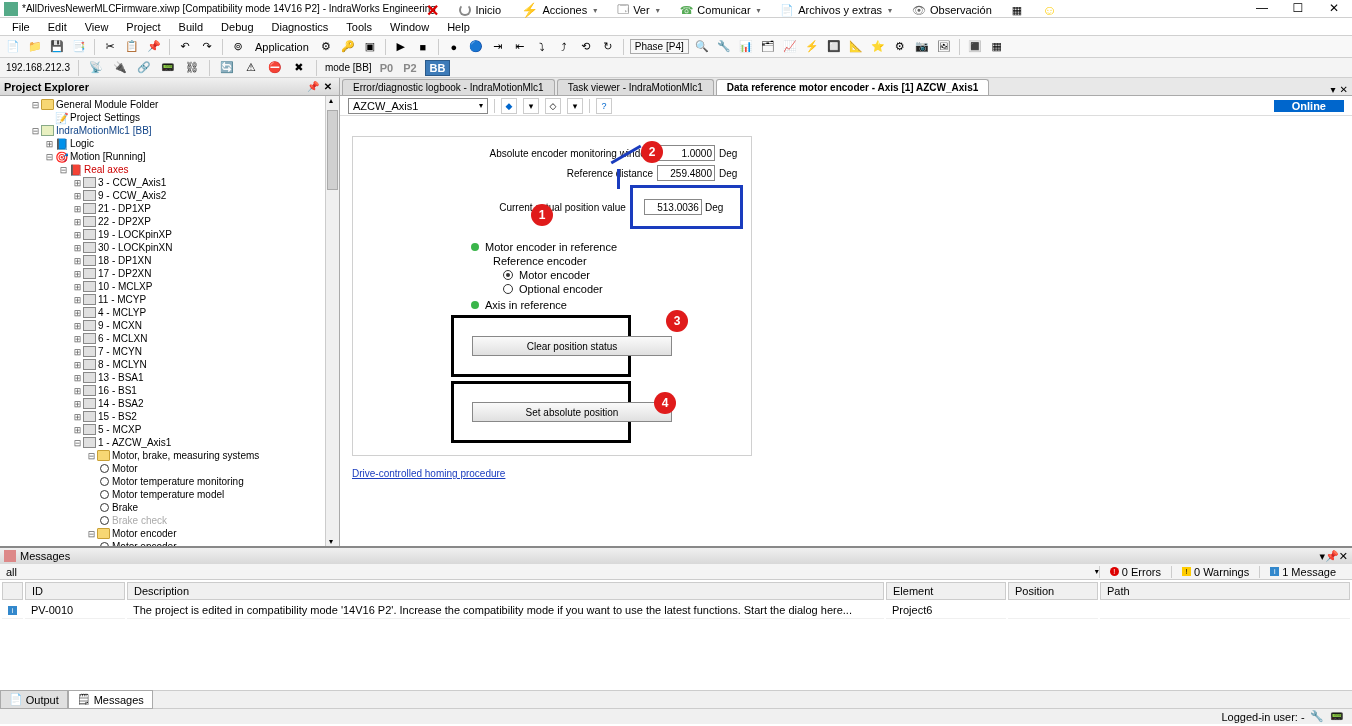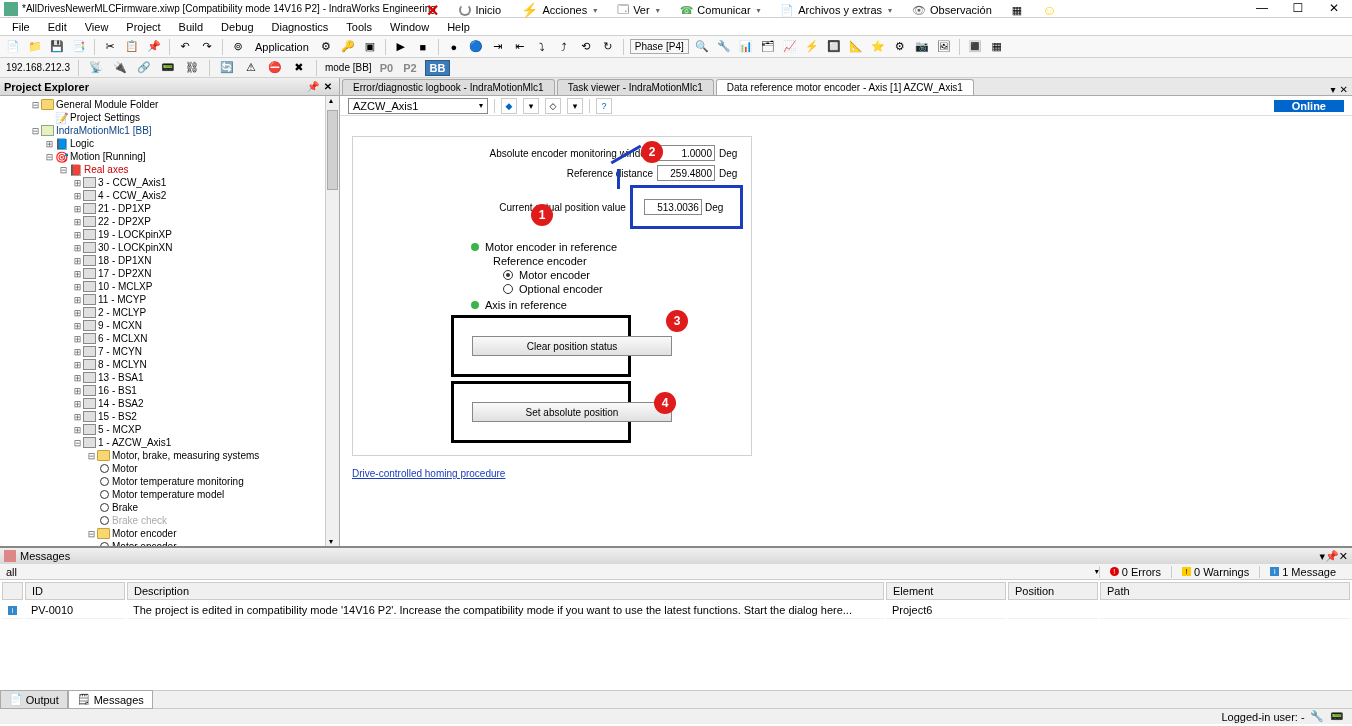--- a/index.html
+++ b/index.html
@@ -57,21 +57,21 @@
 .ring-icon { width: 9px; height: 9px; border: 1px solid #333; border-radius: 50%; margin-right: 3px; }
 .node-label { font-size: 10px; }
 .node-label.red { color: #cc0000; }
 .node-label.grey { color: #aaa; }
 .node-label.blue { color: #114488; }
 
 
 .content { flex: 1; display: flex; flex-direction: column; background: #fff; position: relative; }
 .tab-strip { height: 18px; display: flex; align-items: flex-end; background: #e8e8e8; border-bottom: 1px solid #aaa; }
 .tab { padding: 2px 10px; font-size: 10px; border: 1px solid #aaa; border-bottom: none; background: #ddd; margin-left: 2px; border-radius: 3px 3px 0 0; cursor: default; }
-.tab.active { background: #fff; font-weight: normal; }
+.tab.active { background: #fff; font-weight: bold; }
 .tab-ctrls { margin-left: auto; display: flex; padding-right: 4px; gap: 4px; }
 .tab-ctrls span { font-size: 10px; cursor: default; }
 
 .sub-bar { height: 20px; display: flex; align-items: center; padding: 0 8px; gap: 6px; border-bottom: 1px solid #ddd; }
 .axis-select { width: 140px; height: 16px; border: 1px solid #888; font-size: 10px; padding: 0 4px; display: flex; align-items: center; }
 .axis-select .arrow { margin-left: auto; font-size: 8px; }
 .nav-btn { width: 16px; height: 16px; border: 1px solid #ccc; display: flex; align-items: center; justify-content: center; font-size: 9px; cursor: default; }
 .online-badge { margin-left: auto; background: #0066cc; color: #fff; font-weight: bold; padding: 0 18px; font-size: 11px; }
 
 
@@ -314,21 +314,21 @@
           </div>
         <div id="axes-list">
             <div class="tree-node tree-indent-3">
               <span class="expander">⊞</span>
               <span class="node-icon axis-icon"></span>
               <span class="node-label">3 - CCW_Axis1</span>
             </div>
             <div class="tree-node tree-indent-3">
               <span class="expander">⊞</span>
               <span class="node-icon axis-icon"></span>
-              <span class="node-label">4 - CCW_Axis2</span>
+              <span class="node-label">9 - CCW_Axis2</span>
             </div>
             <div class="tree-node tree-indent-3">
               <span class="expander">⊞</span>
               <span class="node-icon axis-icon"></span>
               <span class="node-label">21 - DP1XP</span>
             </div>
             <div class="tree-node tree-indent-3">
               <span class="expander">⊞</span>
               <span class="node-icon axis-icon"></span>
               <span class="node-label">22 - DP2XP</span>
@@ -359,21 +359,21 @@
               <span class="node-label">10 - MCLXP</span>
             </div>
             <div class="tree-node tree-indent-3">
               <span class="expander">⊞</span>
               <span class="node-icon axis-icon"></span>
               <span class="node-label">11 - MCYP</span>
             </div>
             <div class="tree-node tree-indent-3">
               <span class="expander">⊞</span>
               <span class="node-icon axis-icon"></span>
-              <span class="node-label">2 - MCLYP</span>
+              <span class="node-label">4 - MCLYP</span>
             </div>
             <div class="tree-node tree-indent-3">
               <span class="expander">⊞</span>
               <span class="node-icon axis-icon"></span>
               <span class="node-label">9 - MCXN</span>
             </div>
             <div class="tree-node tree-indent-3">
               <span class="expander">⊞</span>
               <span class="node-icon axis-icon"></span>
               <span class="node-label">6 - MCLXN</span>

